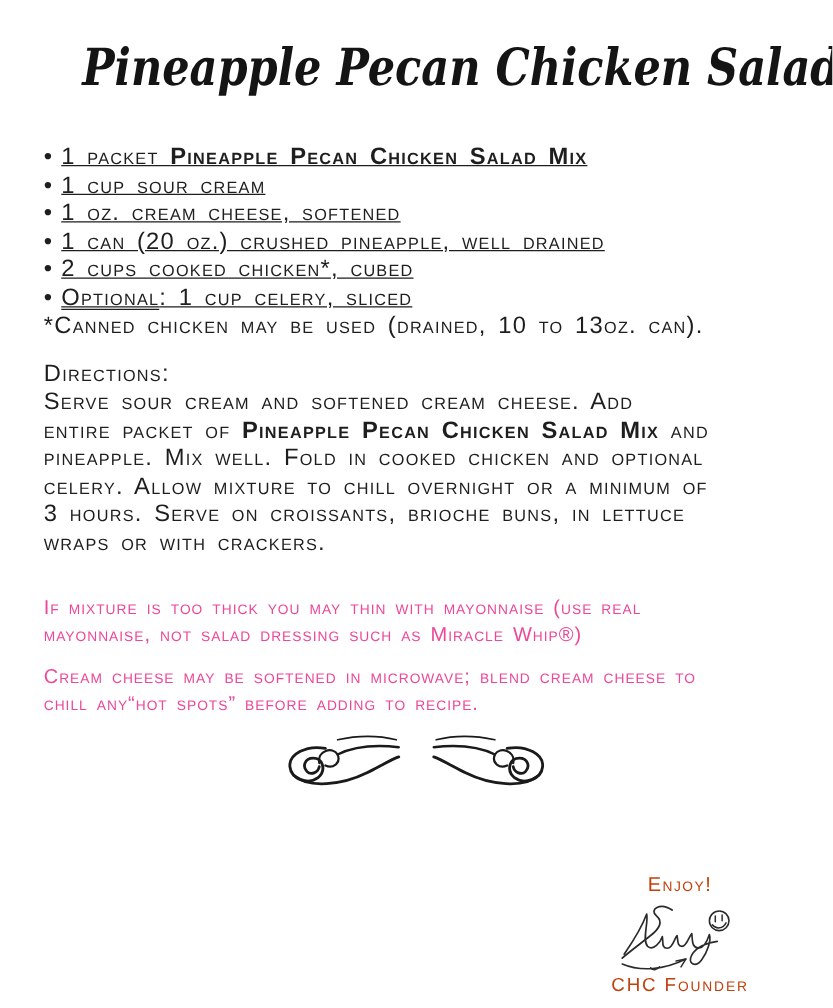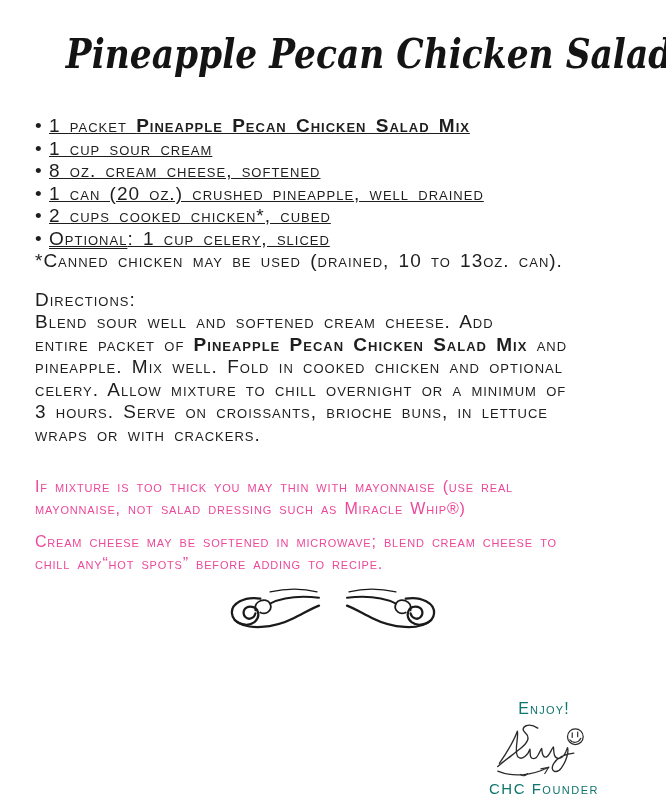--- a/index.html
+++ b/index.html
@@ -52,21 +52,21 @@
     display:flex;justify-content:center;align-items:center;gap:24px;
   }
   .flourish{width:94px;height:45px;}
   .flourish.mirror{transform:scaleX(-1);}
   .flourish path,.flourish circle{stroke:#1a1a1a;fill:none;stroke-linecap:round;}
   
   .footer{
     position:absolute;right:22px;bottom:8px;width:200px;
     text-align:center;
     font-family:"Liberation Sans",sans-serif;
-    font-variant:small-caps;color:#0f766e;
+    font-variant:small-caps;color:#c2410c;
   }
   .enjoy{font-size:16px;letter-spacing:1.2px;line-height:20px;}
   .sig-wrap{margin-top:2px;height:58px;}
   .sig{width:122px;height:58px;}
   .sig path,.sig circle{stroke:#2b2b2b;fill:none;stroke-linecap:round;stroke-linejoin:round;}
   .founder{font-size:15px;letter-spacing:1.5px;line-height:18px;margin-top:1px;}
 </style>
 </head>
 <body>
 
@@ -80,41 +80,41 @@
 
     <div class="ing-section">
       <ul class="ing">
         <li class="ing-item t">
           <span class="blt">•</span><span>1 packet </span><span class="b">Pineapple Pecan Chicken Salad Mix</span>
         </li>
         <li class="ing-item t">
           <span class="blt">•</span><span>1 cup sour cream</span>
         </li>
         <li class="ing-item t">
-          <span class="blt">•</span><span>8 oz. cream cheese, softened</span>
+          <span class="blt">•</span><span>1 oz. cream cheese, softened</span>
         </li>
         <li class="ing-item t">
           <span class="blt">•</span><span>1 can (20 oz.) crushed pineapple, well drained</span>
         </li>
         <li class="ing-item t">
           <span class="blt">•</span><span>2 cups cooked chicken*, cubed</span>
         </li>
         <li class="ing-item t">
           <span class="blt">•</span><span class="u">Optional</span><span>: 1 cup celery, sliced</span>
         </li>
       </ul>
     </div>
 
     <div class="note-canned">
       <div class="t">*Canned chicken may be used (drained, 10 to 13oz. can).</div>
     </div>
 
     <div class="directions">
       <div class="t">Directions:</div>
-      <div class="t">Blend sour well and softened cream cheese. Add</div>
+      <div class="t">Serve sour cream and softened cream cheese. Add</div>
       <div class="t"><span>entire packet of </span><span class="b">Pineapple Pecan Chicken Salad Mix</span><span> and</span></div>
       <div class="t">pineapple. Mix well. Fold in cooked chicken and optional</div>
       <div class="t">celery. Allow mixture to chill overnight or a minimum of</div>
       <div class="t">3 hours. Serve on croissants, brioche buns, in lettuce</div>
       <div class="t">wraps or with crackers.</div>
     </div>
 
     <div class="note-mayo">
       <div class="small">If mixture is too thick you may thin with mayonnaise (use real</div>
       <div class="small">mayonnaise, not salad dressing such as Miracle Whip®)</div>

